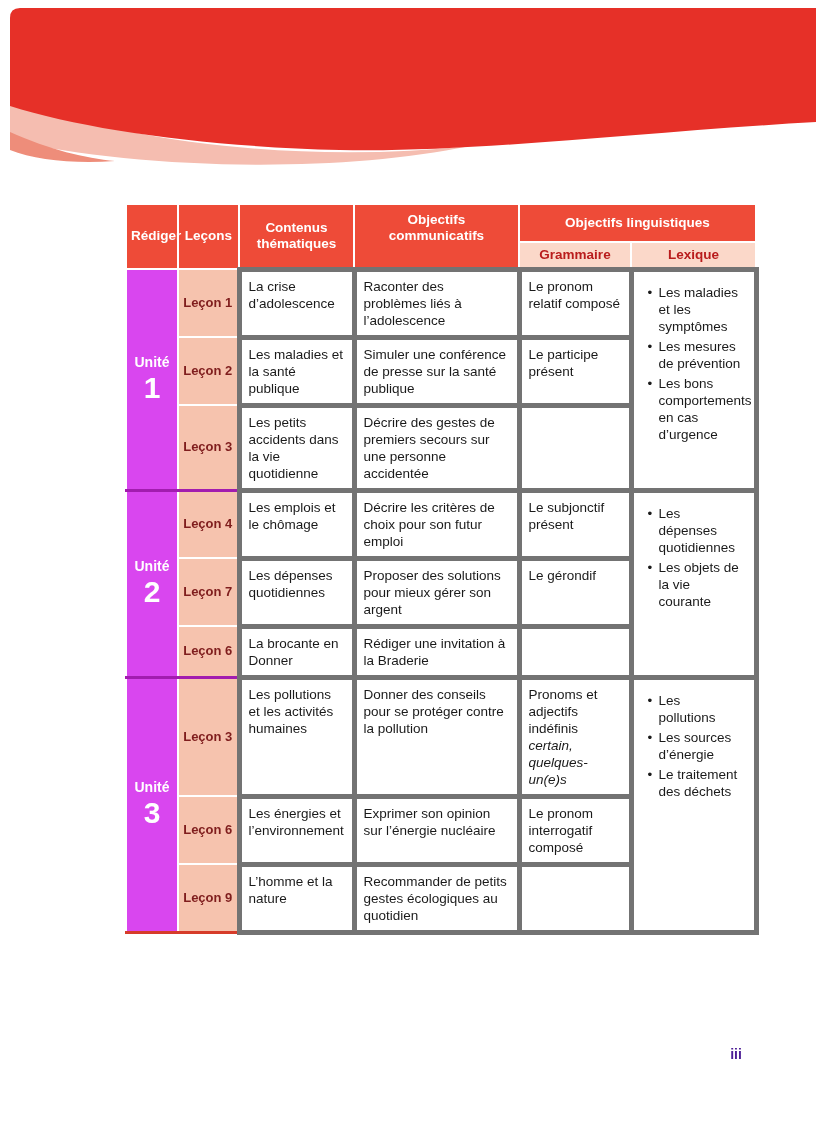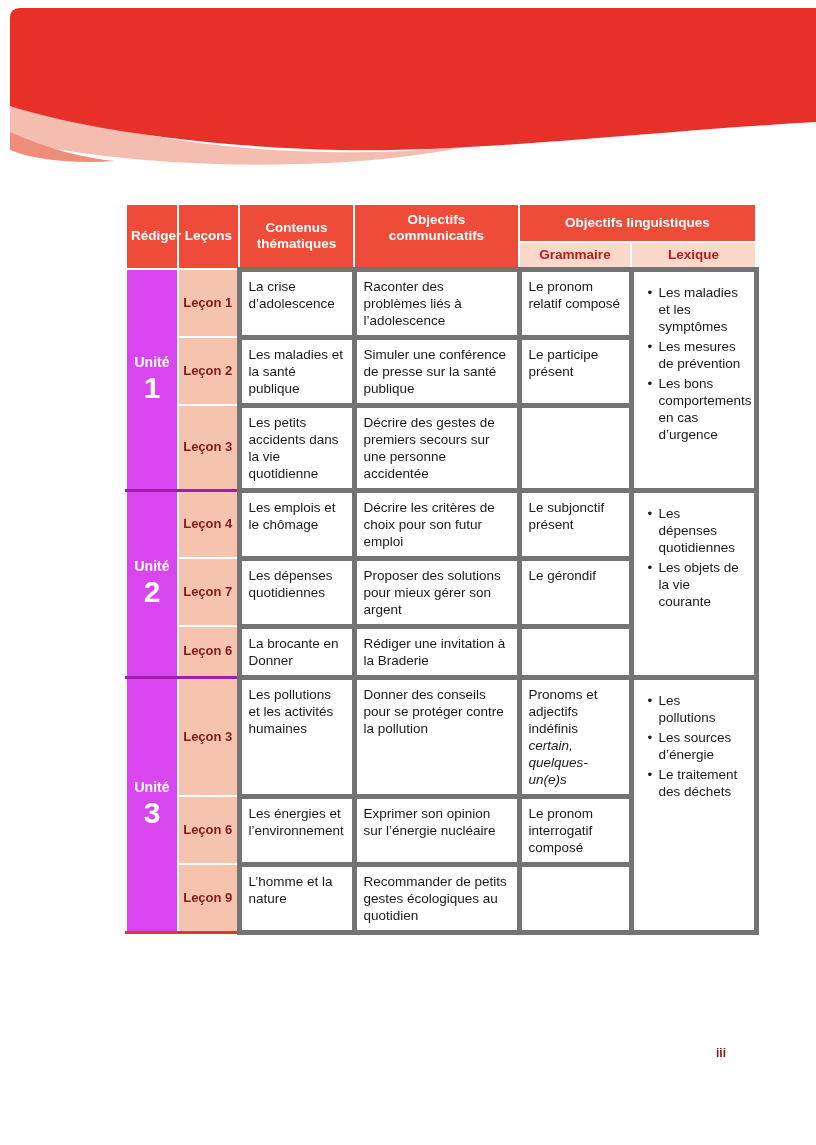--- a/index.html
+++ b/index.html
@@ -82,23 +82,24 @@
   .toc tr.unit-start td { border-top: 3px solid #a21caf; }
   .lexique ul { list-style: none; margin: 6px; padding: 0; }
   .lexique li { position: relative; padding-left: 12px; margin-bottom: 3px; }
   .lexique li::before { content: "\2022"; position: absolute; left: 1px; top: 0; }
   .gram em { font-style: italic; margin-top: 12px; }
   .page-num {
     position: absolute;
     left: 716px;
     top: 1046px;
     width: 40px;
+    text-align: center;
     font-weight: bold;
-    font-size: 12px;
-    color: #7f1d1d;
+    font-size: 14px;
+    color: #4c1d95;
   }
 </style>
 </head>
 <body>
 
 <div class="page">
 
   <svg class="banner" viewBox="0 0 816 170" xmlns="http://www.w3.org/2000/svg" aria-hidden="true">
     <path d="M10 100 C 150 148, 320 162, 470 146 C 330 175, 130 168, 10 140 Z" fill="#f5bdb0"></path>
     <path d="M10 132 C 50 150, 85 158, 115 161 C 75 164, 35 160, 10 150 Z" fill="#ee8d7a"></path>

